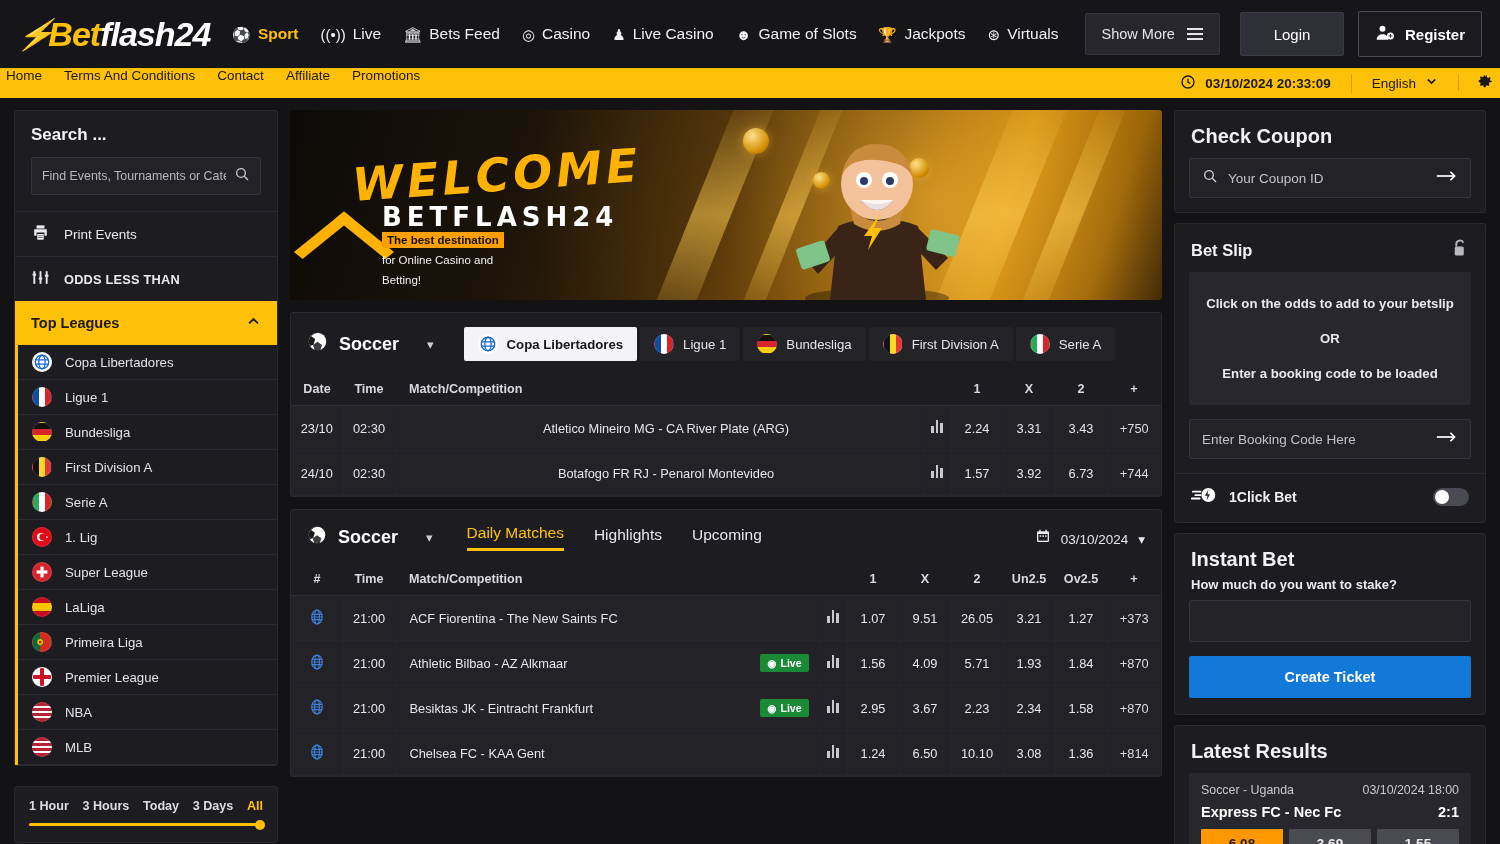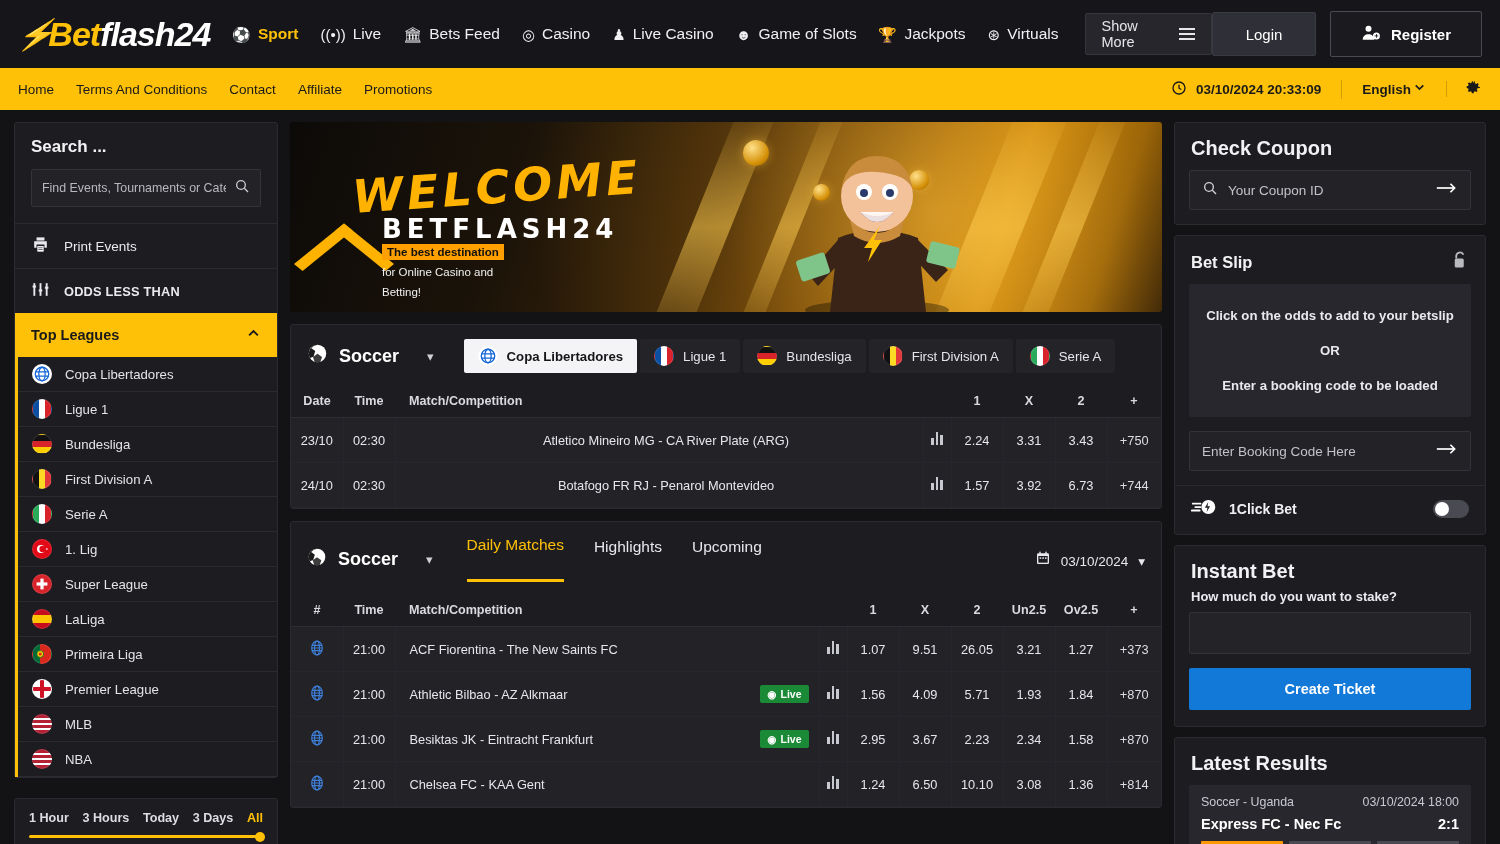--- a/index.html
+++ b/index.html
@@ -35,35 +35,35 @@
   .hamb { display:flex; flex-direction:column; gap:3px; }
   .hamb span { display:block; width:16px; height:2px; background:#e6e6e8; }
 
   .authwrap { margin-left: auto; display: flex; align-items: center; gap: 14px; }
   .btn-login {
     background: #2f2f37; border: 1px solid #3a3a42; width: 104px; height: 44px;
     display: flex; align-items: center; justify-content: center;
     font-size: 15px; color: #fff; cursor: pointer; border-radius: 2px;
   }
   .btn-register {
-    background: #1a1a1f; border: 1px solid #4a4a52; width: 152px; height: 46px;
+    background: #1a1a1f; border: 1px solid #4a4a52; width: 124px; height: 46px;
     display: flex; align-items: center; justify-content: center; gap: 10px;
     font-size: 15px; color: #fff; cursor: pointer; border-radius: 2px; font-weight: 600;
   }
 
   
   .yellowbar {
-    height: 42px; background: #ffc107; display: flex; align-items: center;
-    padding: 0 18px; color: #1a1a1a; font-size: 13.5px;
+    height: 30px; background: #ffc107; display: flex; 
+    padding: 0 6px; color: #1a1a1a; font-size: 13.5px;
   }
   .ylinks { display: flex; gap: 22px; }
   .ylinks span { cursor: pointer; font-weight: 500; }
   .yright { margin-left: auto; display: flex; align-items: center; gap: 0; }
   .yclock { display: flex; align-items: center; gap: 9px; font-weight: 600; font-size: 13.5px; padding-right: 20px; border-right: 1px solid rgba(0,0,0,.18); }
-  .ylang { display: flex; align-items: center; gap: 2px; padding: 0 20px; font-weight: 700; cursor: pointer; border-right: 1px solid rgba(0,0,0,.18); }
+  .ylang { display: flex; align-items: center; gap: 9px; padding: 0 20px; font-weight: 400; cursor: pointer; border-right: 1px solid rgba(0,0,0,.18); }
   .ygear { padding-left: 18px; cursor: pointer; display:flex; align-items:center; }
 
   
   .layout { display: flex; gap: 12px; padding: 12px 14px 0 14px; height: 776px; }
   .col-left { width: 264px; flex: 0 0 264px; }
   .col-mid { flex: 1 1 auto; min-width: 0; }
   .col-right { width: 312px; flex: 0 0 312px; }
 
   .card { background: #1d1d21; border: 1px solid #2a2a30; border-radius: 3px; }
 
@@ -155,21 +155,21 @@
   table.odds td.plus { color: #dcdce2; width: 54px; cursor: pointer; border-right: 0; }
   table.odds td.stat { width: 28px; cursor: pointer; }
   .matchcell { display: flex; align-items: center; justify-content: space-between; padding-right: 10px; }
   .livebadge { background: #1b8a36; color: #fff; font-size: 10.5px; font-weight: 700; padding: 3px 7px; border-radius: 2px; display: inline-flex; align-items: center; gap: 4px; }
   .bars { display: inline-flex; align-items: flex-end; gap: 2px; height: 13px; }
   .bars i { display: block; width: 2.5px; background: #c8c8d0; }
   .bars i:nth-child(1) { height: 7px; } .bars i:nth-child(2) { height: 13px; } .bars i:nth-child(3) { height: 10px; }
   .globe-ico { display:inline-block; width:18px; height:18px; }
 
   .dm-tabs { margin-left: 34px; display: flex; gap: 30px; align-items: center; }
-  .dmtab { font-size: 15.5px; color: #e6e6ec; cursor: pointer; padding-bottom: 25px; }
+  .dmtab { font-size: 15.5px; color: #e6e6ec; cursor: pointer; padding-bottom: 6px; }
   .dmtab.active { color: #ffc107; border-bottom: 3px solid #ffc107; }
   .datepick { margin-left: auto; display: flex; align-items: flex-end; gap: 10px; font-size: 13.5px; color: #e6e6ec; cursor: pointer; }
 
   
   .r-card { background: #1d1d21; border: 1px solid #2a2a30; border-radius: 3px; margin-bottom: 10px; }
   .r-title { font-size: 20px; font-weight: 700; color: #f2f2f4; padding: 14px 16px 10px 16px; }
   .r-title-row { display: flex; align-items: center; justify-content: space-between; padding: 14px 16px 10px 16px; }
   .r-input {
     margin: 0 14px 14px 14px; height: 40px; background: #222227; border: 1px solid #33333a;
     display: flex; align-items: center; padding: 0 12px; gap: 10px; border-radius: 2px;
@@ -392,25 +392,25 @@
           <div class="league-row">
             <span class="flag" style="background: rgb(255, 255, 255);"><svg width="18" height="18" viewBox="0 0 18 18">
                 <rect width="18" height="18" fill="#fff"></rect>
                 <rect x="7" y="0" width="4" height="18" fill="#ce1124"></rect>
                 <rect x="0" y="7" width="18" height="4" fill="#ce1124"></rect>
               </svg></span>
             <span>Premier League</span>
           </div>
           <div class="league-row">
             <span class="flag" style="background: repeating-linear-gradient(rgb(178, 34, 52) 0px, rgb(178, 34, 52) 14%, rgb(255, 255, 255) 14%, rgb(255, 255, 255) 28%);"></span>
+            <span>NBA</span>
+          </div>
+          <div class="league-row">
+            <span class="flag" style="background: repeating-linear-gradient(rgb(178, 34, 52) 0px, rgb(178, 34, 52) 14%, rgb(255, 255, 255) 14%, rgb(255, 255, 255) 28%);"></span>
             <span>MLB</span>
-          </div>
-          <div class="league-row">
-            <span class="flag" style="background: repeating-linear-gradient(rgb(178, 34, 52) 0px, rgb(178, 34, 52) 14%, rgb(255, 255, 255) 14%, rgb(255, 255, 255) 28%);"></span>
-            <span>NBA</span>
           </div>
         </div>
     </div>
 
     <div class="timefilter">
       <div class="tf-labels" id="tf-labels">
           <span>1 Hour</span>
           <span>3 Hours</span>
           <span>Today</span>
           <span>3 Days</span>

